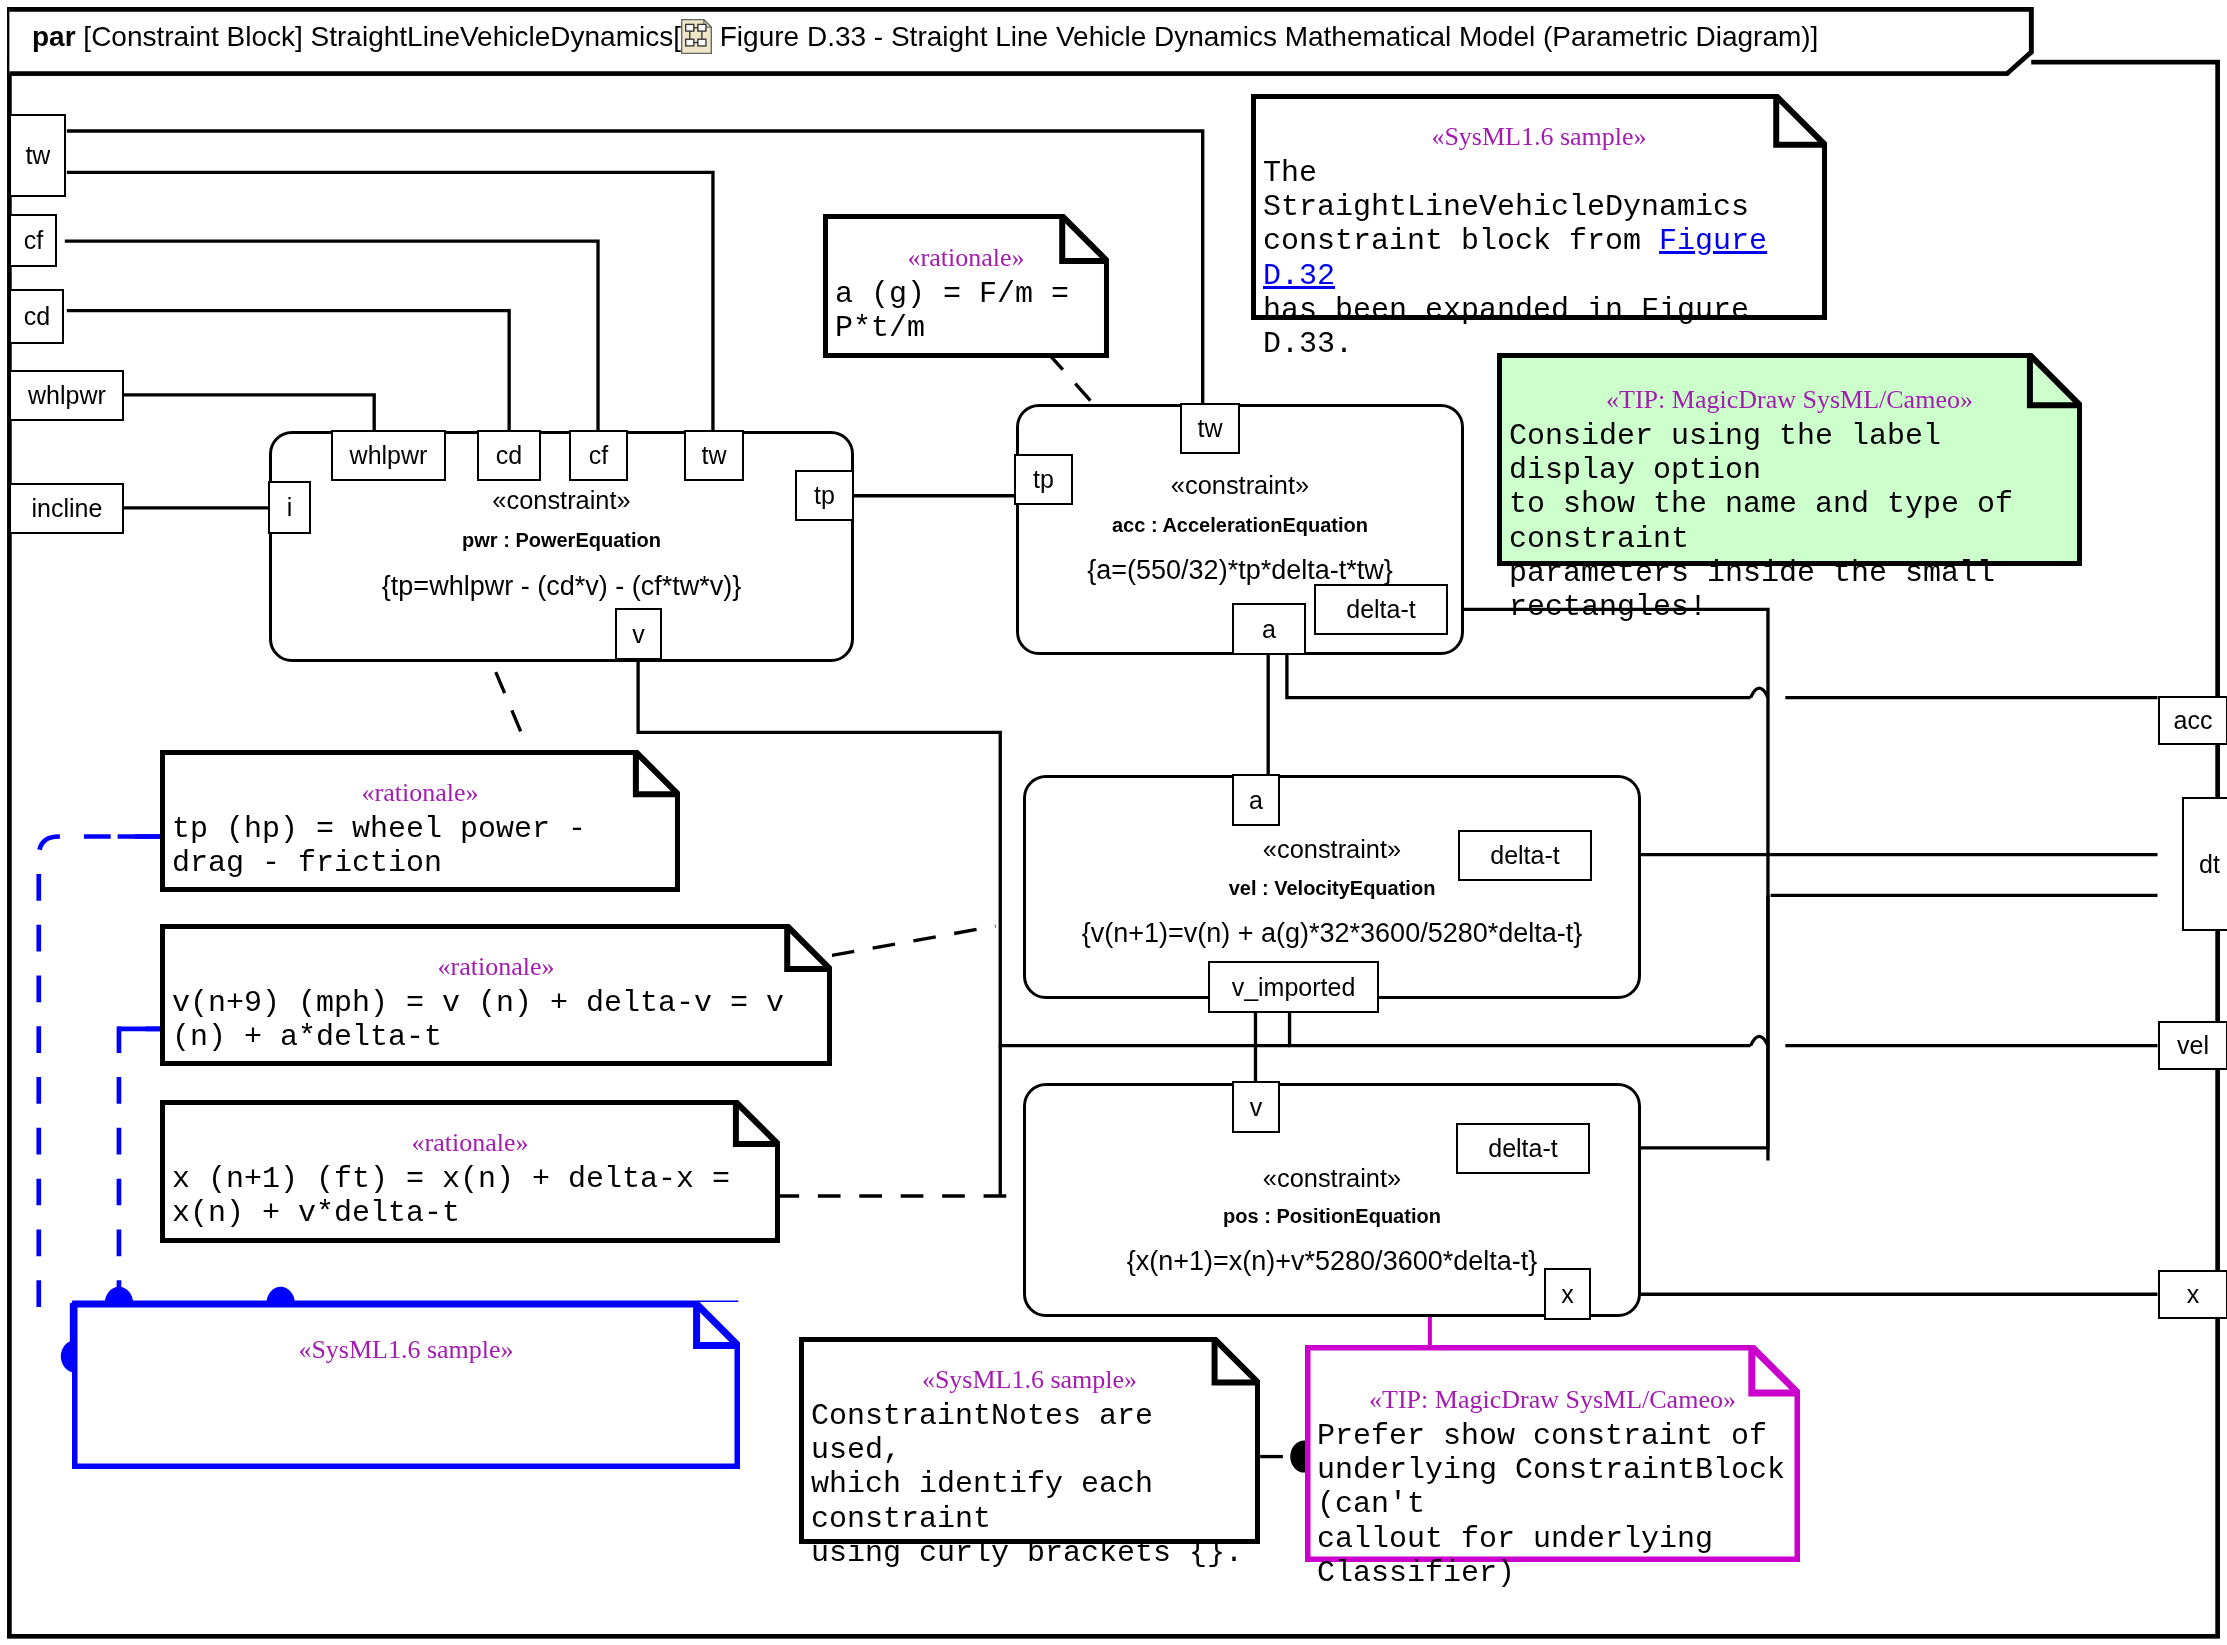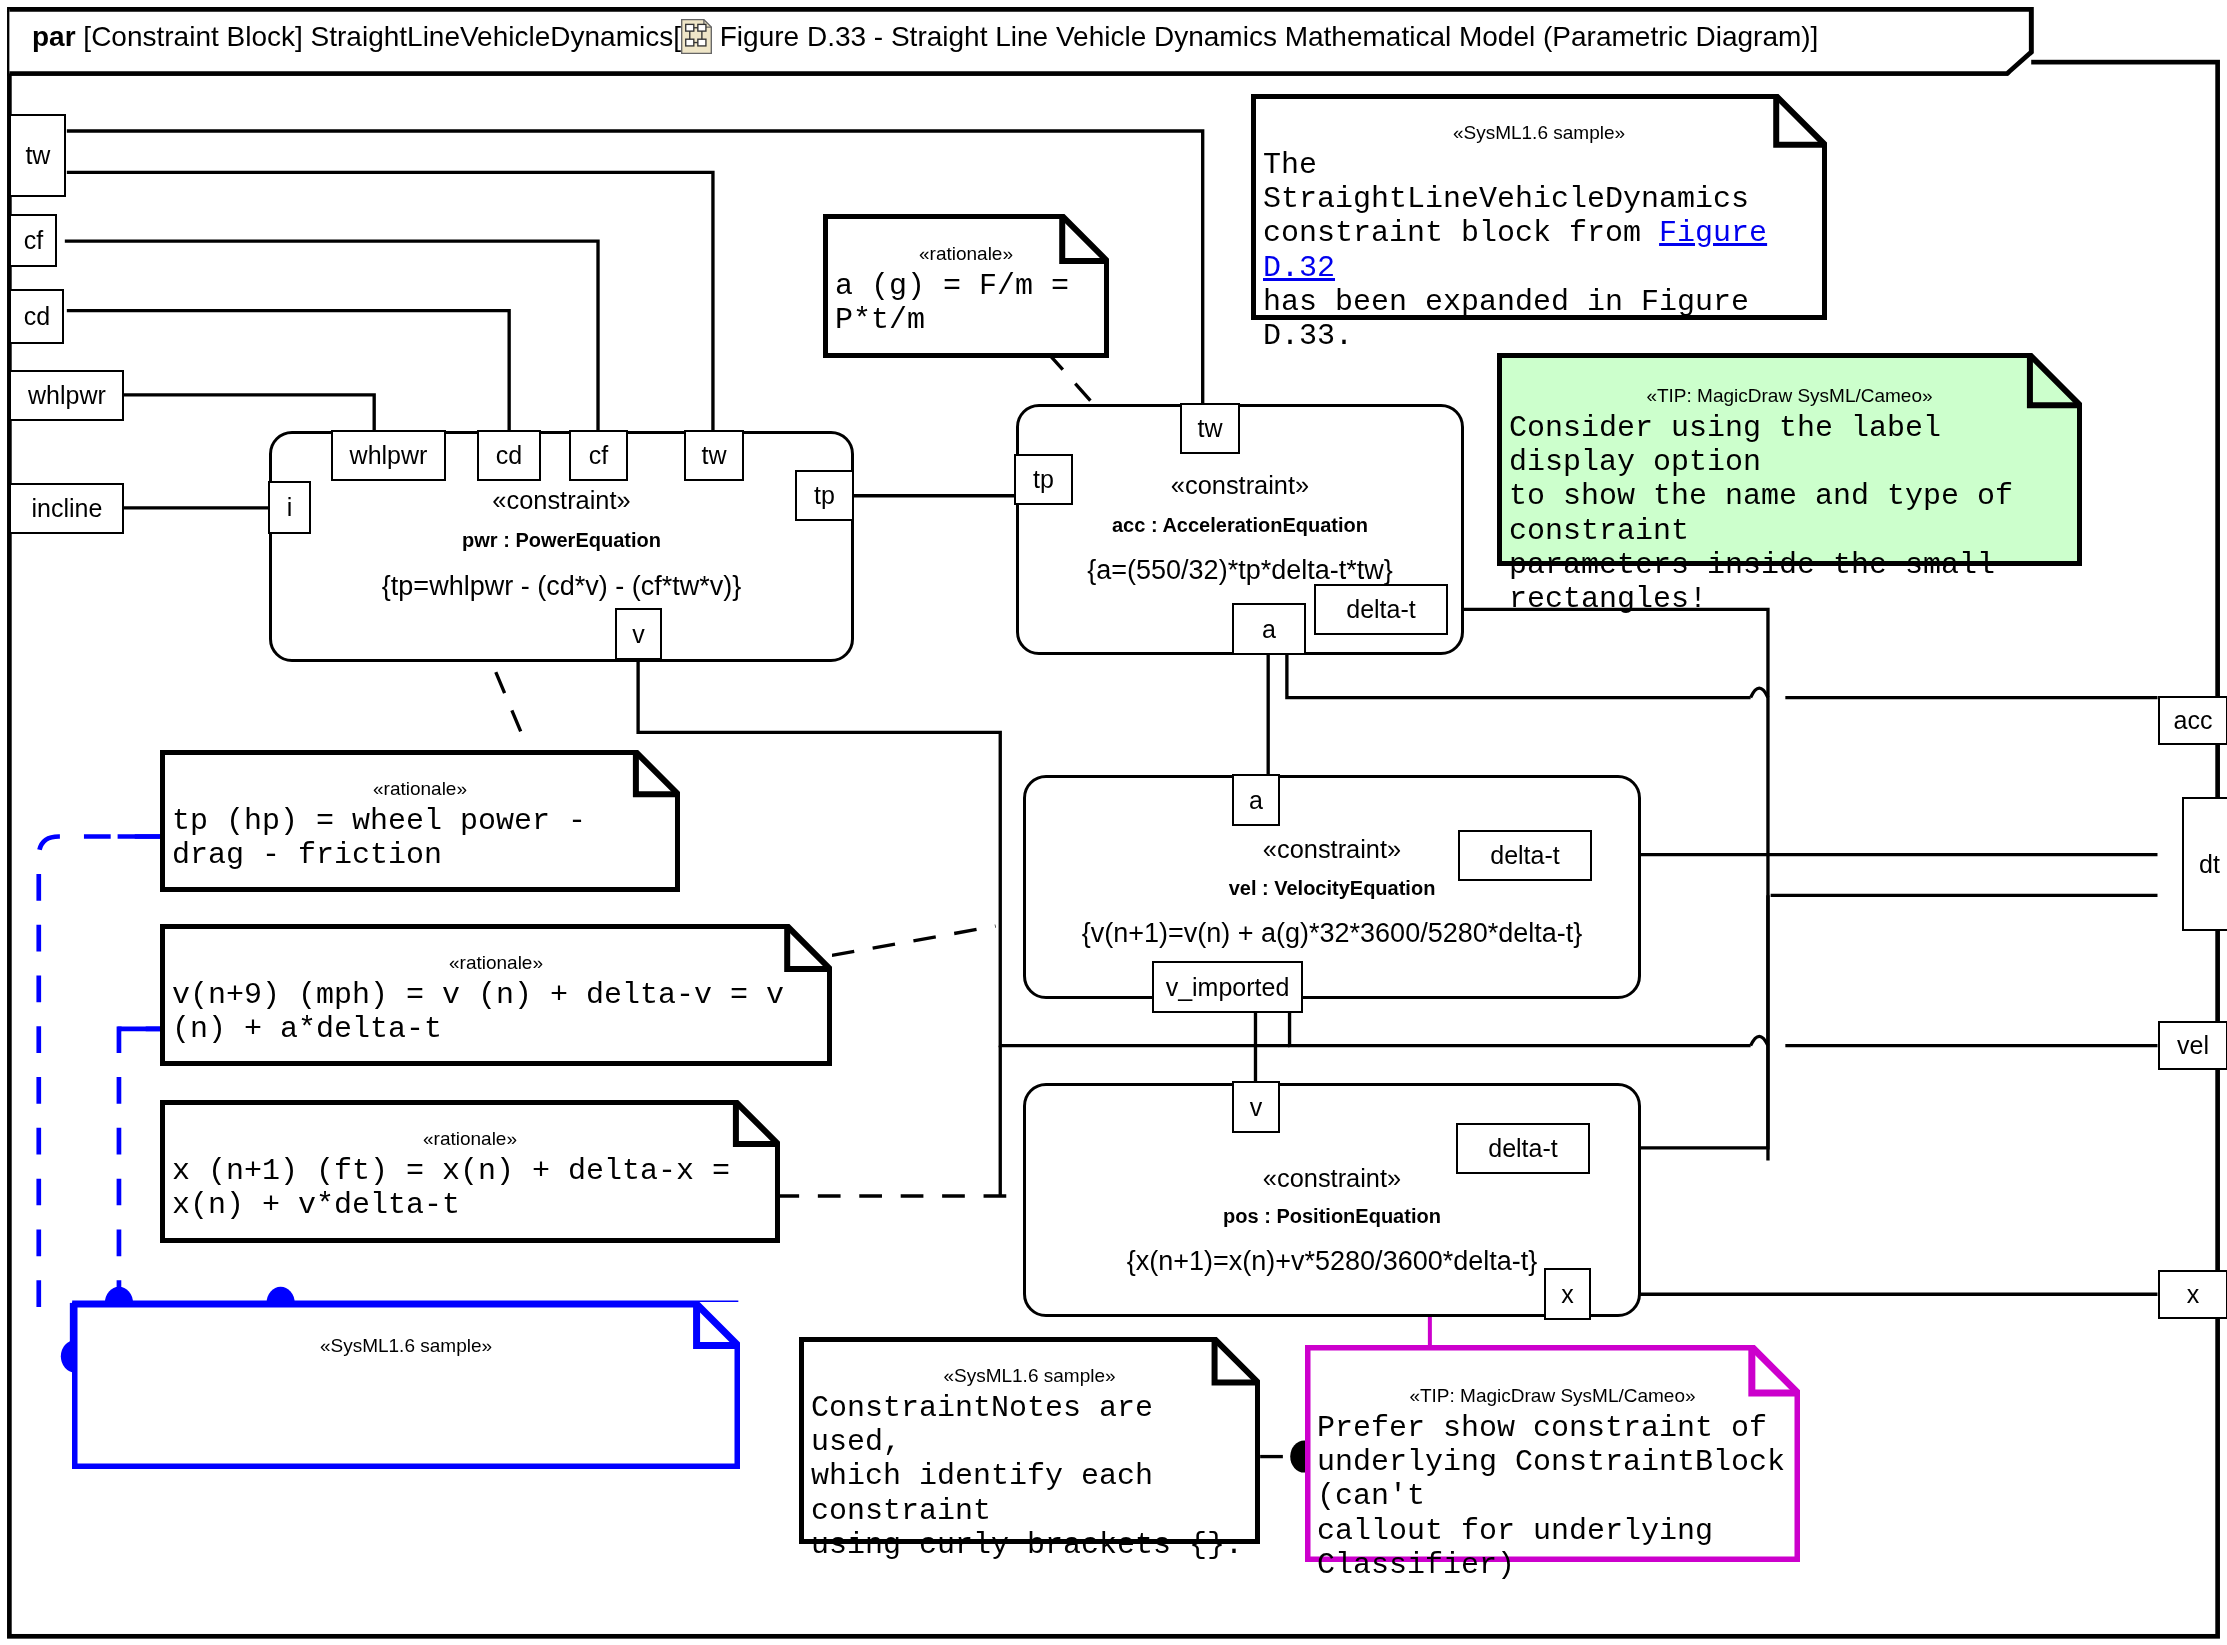--- a/index.html
+++ b/index.html
@@ -20,21 +20,21 @@
   .cb-kw{font-size:25.4px;}
   .cb-nm{font-weight:bold;font-size:20px;}
   .cb-eq{font-size:27px;}
 
   .port{position:absolute;box-sizing:border-box;border:2.7px solid #000;background:#fff;
         font-size:25px;color:#000;display:flex;align-items:center;justify-content:center;
         line-height:1;white-space:nowrap;}
 
   .note{position:absolute;box-sizing:border-box;background:#fff;}
   .note .body{position:relative;z-index:2;padding:6.7px 12px;}
-  .note .ttl{text-align:center;font-size:19px;color:#000000;margin-bottom:4px;white-space:nowrap;}
+  .note .ttl{text-align:center;font-size:26px;color:#a21caf;margin-bottom:4px;white-space:nowrap;font-family:Liberation Serif, serif;}
   .note .txt{font-size:30px;color:#000;line-height:1.14;font-family:Liberation Mono, monospace;}
   .lnk{color:#0000ee;text-decoration:underline;}
 
   .notesvg{position:absolute;left:0;top:0;width:100%;height:100%;z-index:1;}
 </style>
 </head>
 <body>
 
 <div id="stage">
 
@@ -231,21 +231,21 @@
     <div class="cb-txt cb-kw" style="top:57px;">«constraint»</div>
     <div class="cb-txt cb-nm" style="top:99px;">vel : VelocityEquation</div>
     <div class="cb-txt cb-eq" style="top:140px;">{v(n+1)=v(n) + a(g)*32*3600/5280*delta-t}</div>
   </div>
   <div class="port" style="left:1232px;top:774px;width:48px;height:52px;">
     <span>a</span>
     </div>
   <div class="port" style="left:1458px;top:830px;width:134px;height:51px;">
     <span>delta-t</span>
     </div>
-  <div class="port" style="left:1152px;top:961px;width:151px;height:52px;">
+  <div class="port" style="left:1208px;top:961px;width:171px;height:52px;">
     <span>v_imported</span>
     </div>
 
   <div class="node cblock" style="left:1023px;top:1083px;width:618px;height:234px;">
     <div class="cb-txt cb-kw" style="top:78px;">«constraint»</div>
     <div class="cb-txt cb-nm" style="top:119px;">pos : PositionEquation</div>
     <div class="cb-txt cb-eq" style="top:160px;">{x(n+1)=x(n)+v*5280/3600*delta-t}</div>
   </div>
   <div class="port" style="left:1232px;top:1081px;width:48px;height:52px;">
     <span>v</span>

